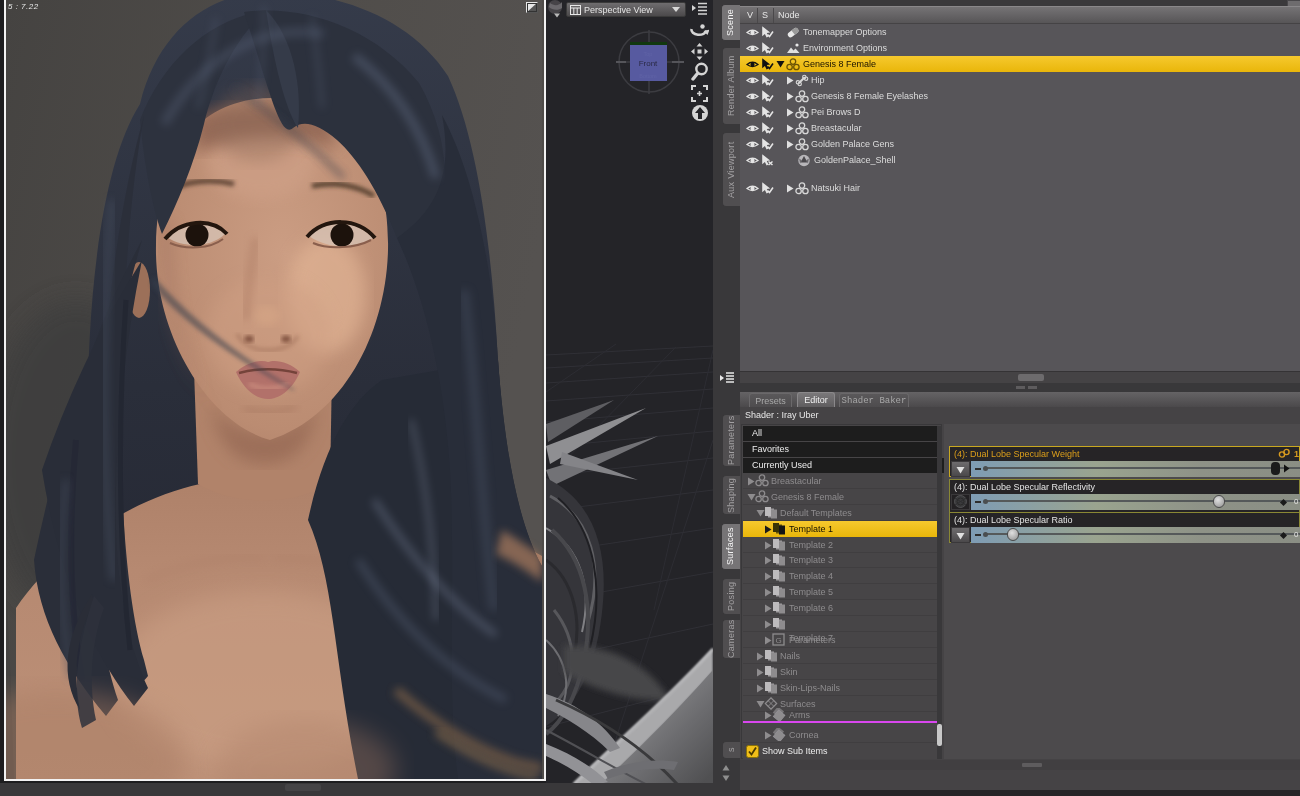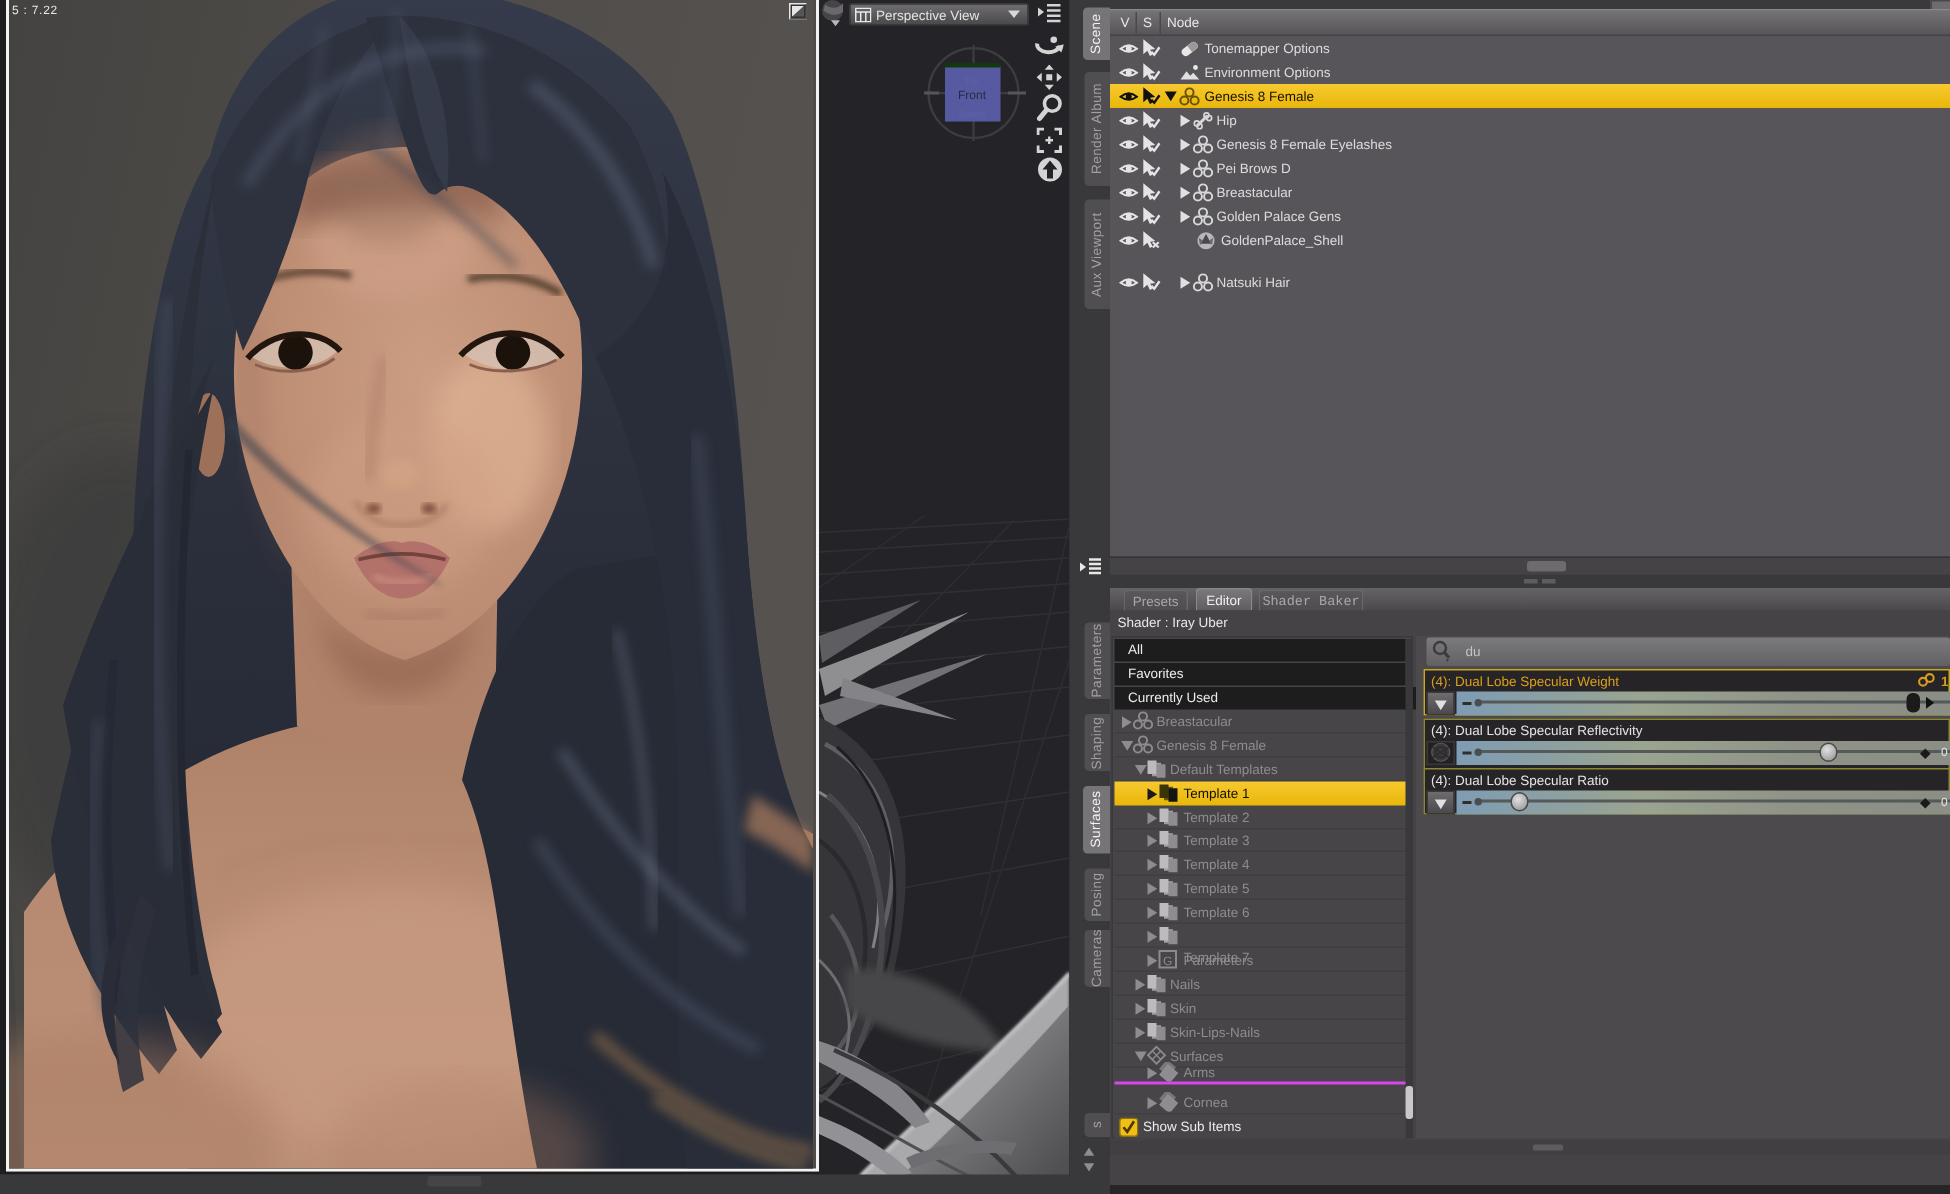--- a/index.html
+++ b/index.html
@@ -126,21 +126,21 @@
       <path d="M430,732 C465,756 500,772 532,777" stroke="#97764f" stroke-width="7" fill="none" opacity="0.6" filter="url(#b4)"></path>
       <path d="M405,420 C420,480 428,550 430,620" stroke="#8791a6" stroke-width="5" fill="none" opacity="0.35" filter="url(#b4)"></path>
       <path d="M0,590 C4,650 6,720 8,779 L0,779 Z" fill="#454341"></path>
       <ellipse cx="50" cy="760" rx="130" ry="70" fill="#a87c64" opacity="0.45" filter="url(#b12)"></ellipse>
       <ellipse cx="300" cy="770" rx="90" ry="50" fill="#ab7e66" opacity="0.35" filter="url(#b12)"></ellipse>
 
       <path d="M86,594 C58,638 54,678 74,710 C66,668 72,632 88,602 Z" fill="#2a2d37"></path>
       <path d="M88,596 C70,650 66,694 76,728 L90,720 C82,682 86,640 98,608 Z" fill="#2e313c" opacity="0.85"></path>
     </svg>
   </div>
-  <div class="abs" style="left:8px;top:2px;color:#e8e8e8;font-size:8px;letter-spacing:0.5px;">5 : 7.22</div>
+  <div class="abs" style="left:8px;top:2px;color:#e8e8e8;font-size:8px;letter-spacing:0.5px;font-style:italic;">5 : 7.22</div>
 
   <svg class="abs" style="left:525px;top:1px;" width="14" height="13" viewBox="0 0 14 13">
     <rect x="1" y="1" width="12" height="11" fill="#e6e6e6"></rect>
     <path d="M1,12 L13,1 L13,12 Z" fill="#555"></path>
     <rect x="2.5" y="2.5" width="9" height="8" fill="none" stroke="#333" stroke-width="1"></rect>
   </svg>
 </div>
 
 <div class="abs" id="viewport" style="left:546px;top:0;width:167px;height:785px;background:#242428;overflow:hidden;">
   <svg width="167" height="785" viewBox="0 0 167 785" style="display:block">
@@ -832,28 +832,20 @@
     <div style="position:absolute;left:1px;top:319px;width:194px;height:15px;background:#474547;">
       <svg width="13" height="13" viewBox="0 0 13 13" style="position:absolute;left:3px;top:1px">
           <rect x="0.5" y="0.5" width="12" height="12" rx="2" fill="#f0be19" stroke="#8a7208"></rect>
           <path d="M3,6.5 L5.5,9.5 L10,2.5" fill="none" stroke="#4a3a00" stroke-width="1.8"></path>
         </svg>
       <span style="position:absolute;left:19px;top:2px;font-size:9px;color:#ececec;">Show Sub Items</span>
     </div>
   </div>
 
   <div style="position:absolute;left:204px;top:41px;width:356px;height:335px;background:#4c4a4c;">
-    <div style="position:absolute;left:7px;top:1px;width:349px;height:19px;background:linear-gradient(#7c7a7c,#616163);border-radius:2px;">
-      <svg width="16" height="16" viewBox="0 0 16 16" style="position:absolute;left:2px;top:1px">
-          <circle cx="7" cy="6" r="4" fill="none" stroke="#3c3a3c" stroke-width="1.6"></circle>
-          <path d="M10,9 L13,12.5" stroke="#3c3a3c" stroke-width="2"></path>
-          <path d="M11,13.5 l2,0 l-1,1.8 Z" fill="#3c3a3c"></path>
-        </svg>
-      <span style="position:absolute;left:26px;top:4px;font-size:9px;color:#c4c4c4;">du</span>
-    </div>
     <div style="position:absolute;left:5px;top:22px;width:351px;height:31px;border:1px solid #c8a820;background:#262426;box-sizing:border-box;">
       <span style="position:absolute;left:4px;top:2px;font-size:9px;color:#dc9f1b;white-space:nowrap;">(4): Dual Lobe Specular Weight</span>
         <svg width="13" height="11" viewBox="0 0 13 11" style="position:absolute;right:8px;top:1px">
           <g fill="none" stroke="#d89b1f" stroke-width="1.4">
             <circle cx="4" cy="6.5" r="2.6"></circle>
             <circle cx="8.5" cy="4" r="2.6"></circle>
           </g>
         </svg>
         <span style="position:absolute;right:0px;top:2px;font-size:9px;color:#d89b1f;font-weight:bold;">1</span>
       <div style="position:absolute;left:1px;top:14px;right:0;height:16px;">

